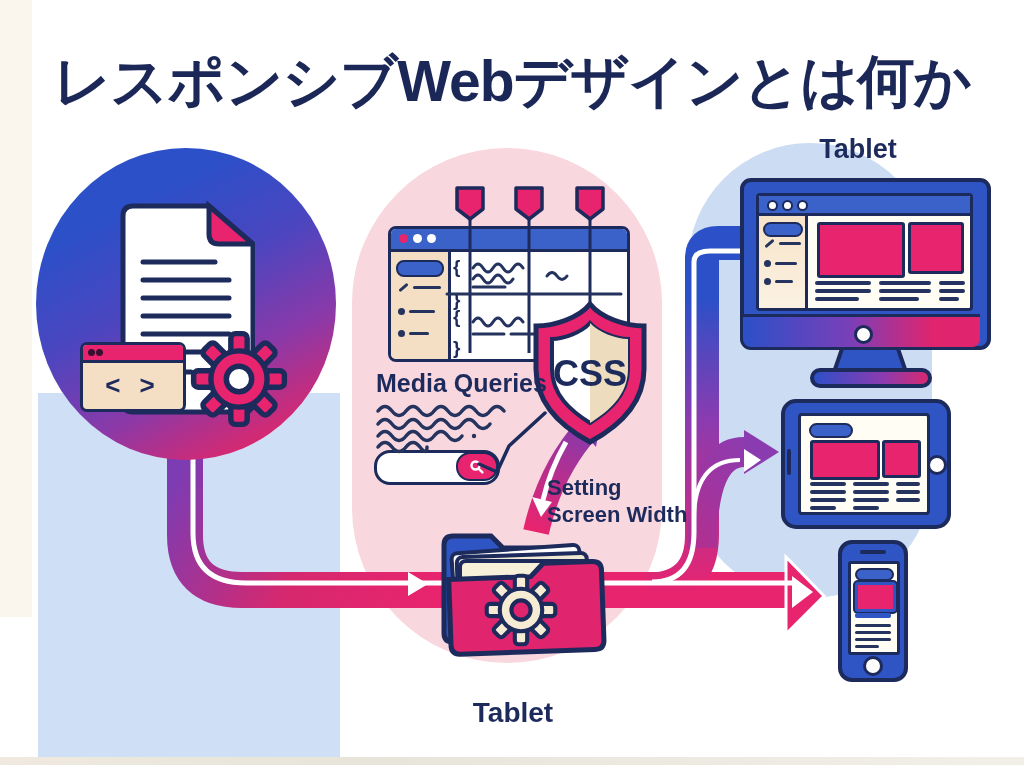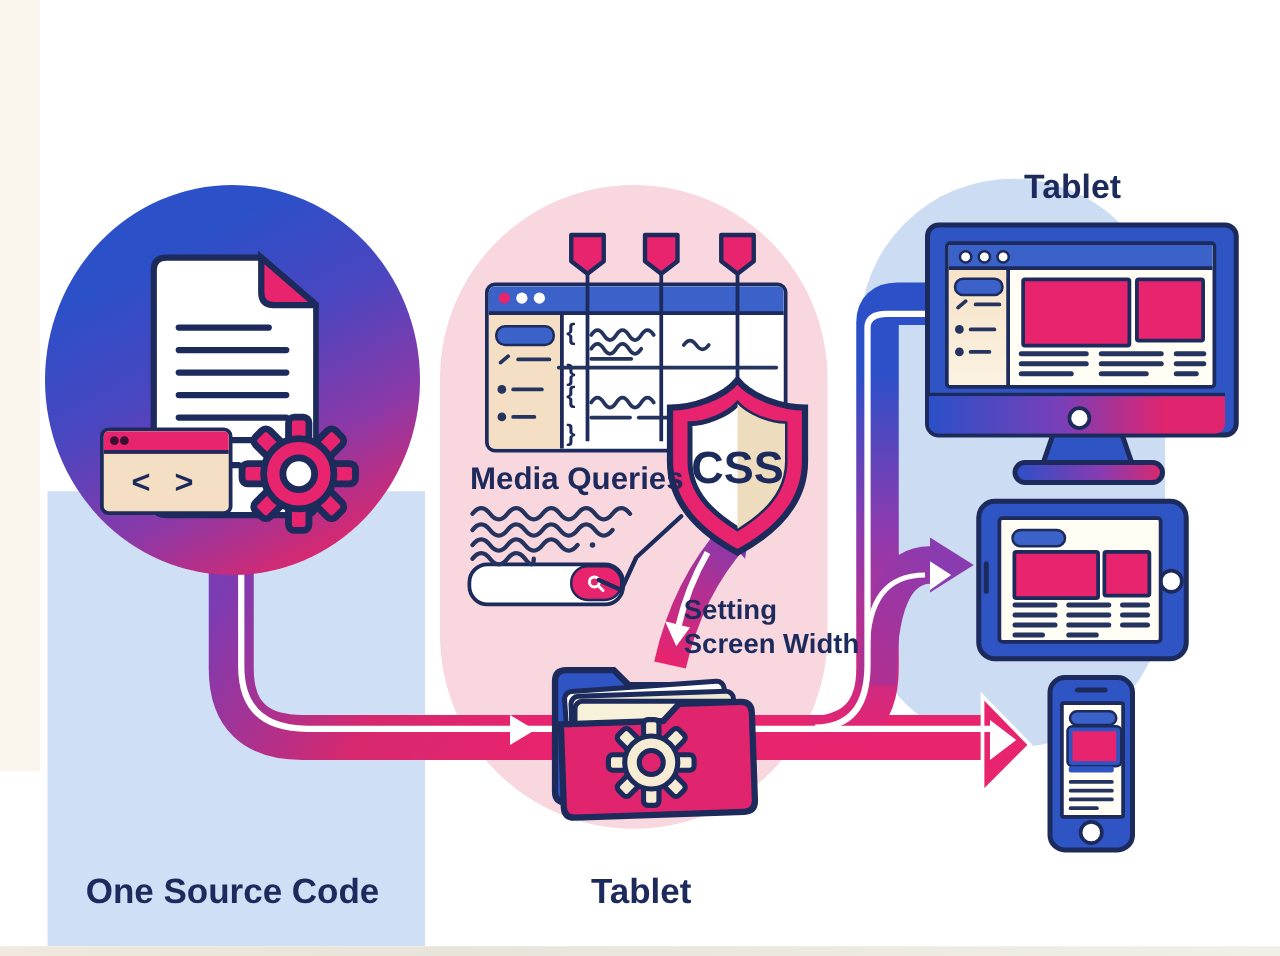--- a/index.html
+++ b/index.html
@@ -340,22 +340,22 @@
         <clipPath id="shclip">
           <path d="M66 24 C58 33 40 40 28 40 L28 70 C28 96 47 112 66 124 C85 112 104 96 104 70 L104 40 C92 40 74 33 66 24 Z"></path>
         </clipPath>
       </defs>
     <path d="M66 5 C55 19 30 27 12 27 L12 70 C12 106 40 129 66 143 C92 129 120 106 120 70 L120 27 C102 27 77 19 66 5 Z" fill="#e8246e" stroke="#1d2a5c" stroke-width="5"></path>
     <path d="M66 24 C58 33 40 40 28 40 L28 70 C28 96 47 112 66 124 C85 112 104 96 104 70 L104 40 C92 40 74 33 66 24 Z" fill="#ffffff" stroke="#1d2a5c" stroke-width="4"></path>
     <rect x="66" y="0" width="60" height="148" fill="#eedcbe" clip-path="url(#shclip)"></rect>
     <text x="66" y="87" text-anchor="middle" font-size="36" font-weight="bold" fill="#1d2a5c" font-family="Liberation Sans, DejaVu Sans, sans-serif">CSS</text>
   </svg>
 
+  <div class="abs title">レスポンシブWebデザインとは何か</div>
   <div class="abs top-label">Tablet</div>
   <div class="abs mq-label">Media Queries</div>
   <div class="abs setting-label">
     <div>Setting</div>
     <div>Screen Width</div>
   </div>
-  <div class="abs col-label" style="left:36px">One Source Code</div>
   <div class="abs col-label" style="left:363px">Tablet</div>
 
 </div>
 
 </body></html>

